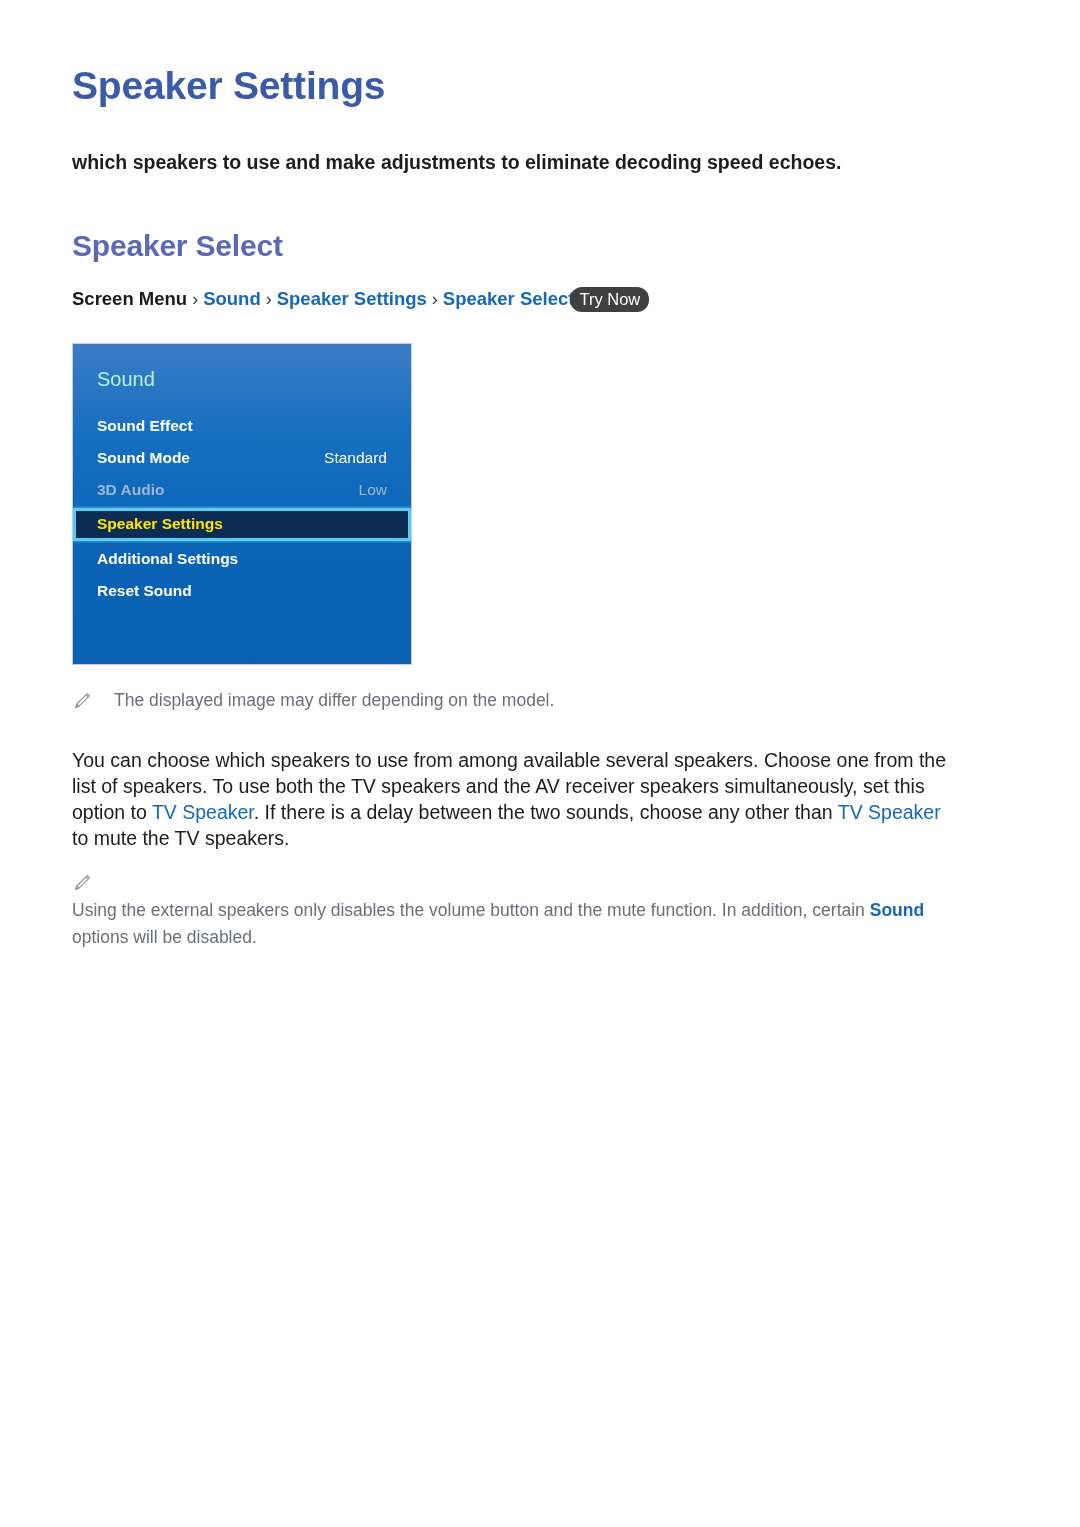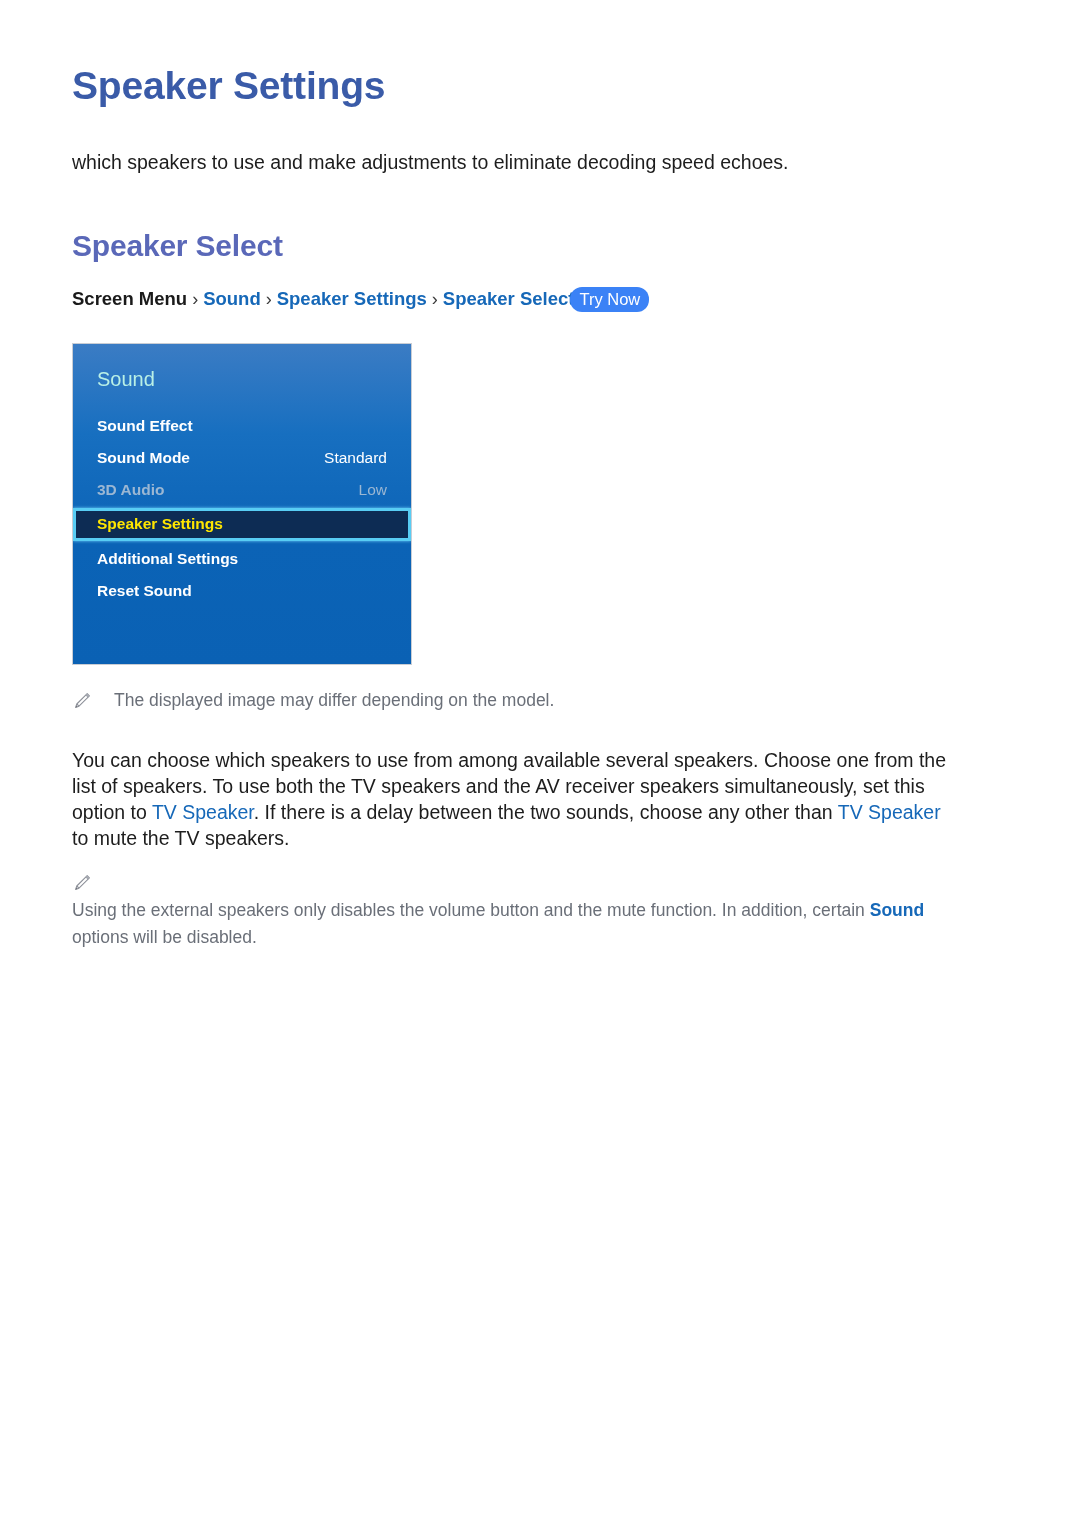--- a/index.html
+++ b/index.html
@@ -36,21 +36,21 @@
 
   .intro {
     margin: 0;
     padding-top: 38px;
     font-size: 19.5px;
     line-height: 28px;
     color: #1d1d1d;
     text-align: justify;
     width: 884px;
   }
-  .intro span.l2 { display: block; }
+  .intro span.l2 { display: block; font-weight: bold; }
 
   .section-title {
     margin: 0;
     padding-top: 52px;
     font-size: 30px;
     line-height: 36px;
     font-weight: bold;
     color: #5a68b8;
     letter-spacing: -0.2px;
   }
@@ -67,21 +67,21 @@
   .breadcrumb .crumb-root { color: #1a1a1a; }
   .breadcrumb .crumb-link { color: #1668b8; }
   .breadcrumb .sep {
     color: #3a3a3a;
     font-weight: normal;
     padding: 0 5px;
     font-size: 18px;
   }
   .try-now {
     display: inline-block;
-    background: #3b82f6;
+    background: #404040;
     color: #ffffff;
     font-weight: normal;
     font-size: 16.5px;
     line-height: 22px;
     border-radius: 12px;
     padding: 1px 9px 2px 9px;
     margin-left: -4px;
     position: relative;
     top: -1px;
     vertical-align: middle;

